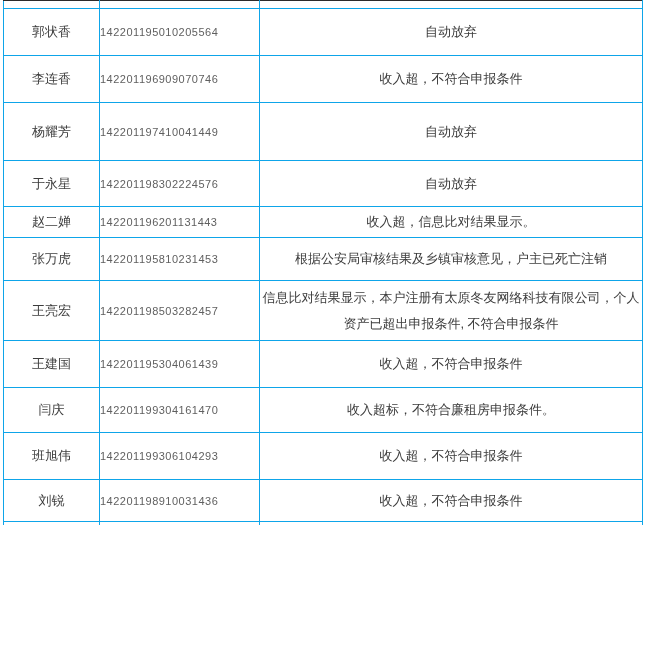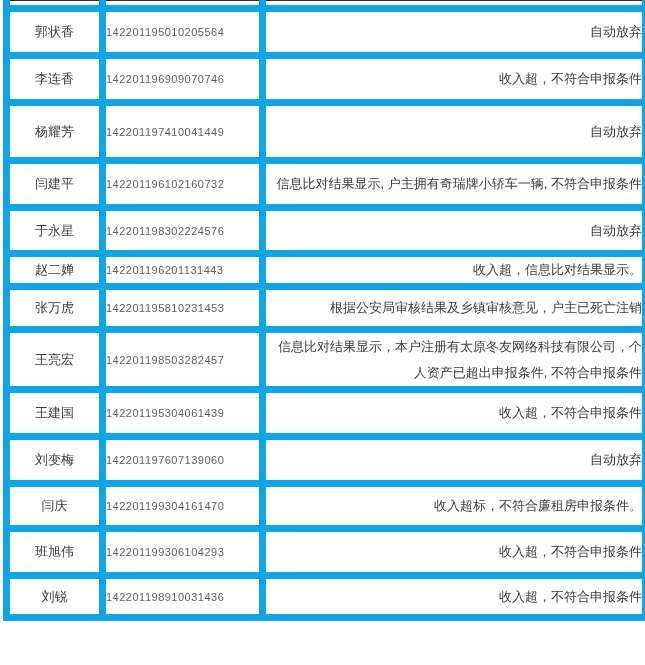--- a/index.html
+++ b/index.html
@@ -17,21 +17,21 @@
   }
   table.rejection-table {
     position: absolute;
     left: 3px;
     top: 0;
     width: 639px;
     border-collapse: collapse;
     table-layout: fixed;
   }
   table.rejection-table td {
-    border: 7px solid #0ea5e9;
+    border: 1px solid #0ea5e9;
     padding: 0;
     overflow: hidden;
     background: #ffffff;
   }
   td.cell-name {
     width: 96px;
     text-align: center;
     vertical-align: middle;
     font-size: 13px;
     color: #3c3c3c;
@@ -39,21 +39,21 @@
   td.cell-id {
     width: 160px;
     text-align: left;
     vertical-align: middle;
     font-size: 11px;
     letter-spacing: 0.5px;
     color: #5f5f5f;
   }
   td.cell-reason {
     width: 383px;
-    text-align: right;
+    text-align: center;
     vertical-align: middle;
     font-size: 13px;
     line-height: 26px;
     color: #3c3c3c;
     padding-left: 8px;
     padding-right: 10px;
   }
   tr.partial-top td {
     border-top: 1px solid #2b2b2b;
   }
@@ -85,25 +85,20 @@
         <tr style="height: 47px;">
           <td class="cell-name">李连香</td>
           <td class="cell-id">142201196909070746</td>
           <td class="cell-reason">收入超，不符合申报条件</td>
         </tr>
         <tr style="height: 58px;">
           <td class="cell-name">杨耀芳</td>
           <td class="cell-id">142201197410041449</td>
           <td class="cell-reason">自动放弃</td>
         </tr>
-        <tr style="height: 47px;">
-          <td class="cell-name">闫建平</td>
-          <td class="cell-id">142201196102160732</td>
-          <td class="cell-reason">信息比对结果显示, 户主拥有奇瑞牌小轿车一辆, 不符合申报条件</td>
-        </tr>
         <tr style="height: 46px; margin-top: 11px;">
           <td class="cell-name">于永星</td>
           <td class="cell-id">142201198302224576</td>
           <td class="cell-reason">自动放弃</td>
         </tr>
         <tr style="height: 31px;">
           <td class="cell-name">赵二婵</td>
           <td class="cell-id">142201196201131443</td>
           <td class="cell-reason">收入超，信息比对结果显示。</td>
         </tr>
@@ -114,25 +109,20 @@
         </tr>
         <tr style="height: 60px;">
           <td class="cell-name">王亮宏</td>
           <td class="cell-id">142201198503282457</td>
           <td class="cell-reason">信息比对结果显示，本户注册有太原冬友网络科技有限公司，个人资产已超出申报条件, 不符合申报条件</td>
         </tr>
         <tr style="height: 47px;">
           <td class="cell-name">王建国</td>
           <td class="cell-id">142201195304061439</td>
           <td class="cell-reason">收入超，不符合申报条件</td>
-        </tr>
-        <tr style="height: 47px;">
-          <td class="cell-name">刘变梅</td>
-          <td class="cell-id">142201197607139060</td>
-          <td class="cell-reason">自动放弃</td>
         </tr>
         <tr style="height: 45px;">
           <td class="cell-name">闫庆</td>
           <td class="cell-id">142201199304161470</td>
           <td class="cell-reason">收入超标，不符合廉租房申报条件。</td>
         </tr>
         <tr style="height: 47px;">
           <td class="cell-name">班旭伟</td>
           <td class="cell-id">142201199306104293</td>
           <td class="cell-reason">收入超，不符合申报条件</td>

